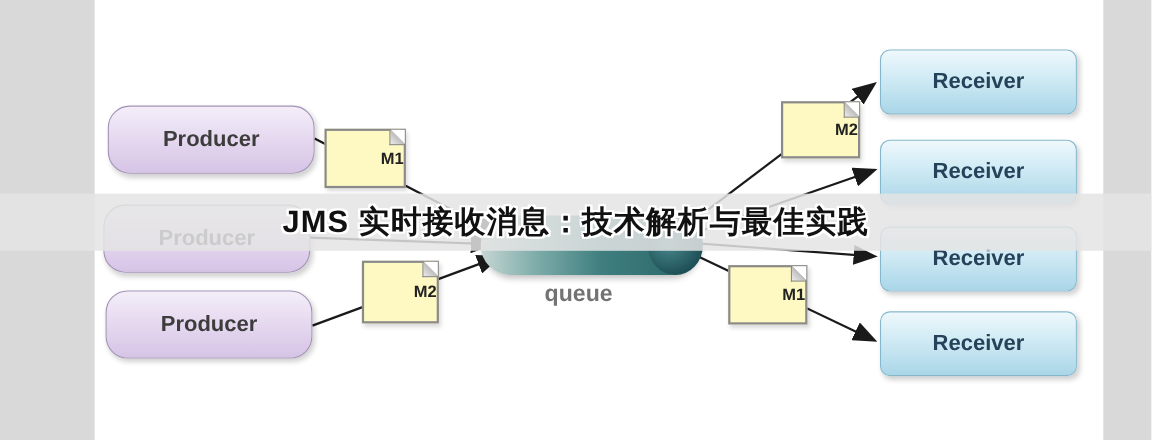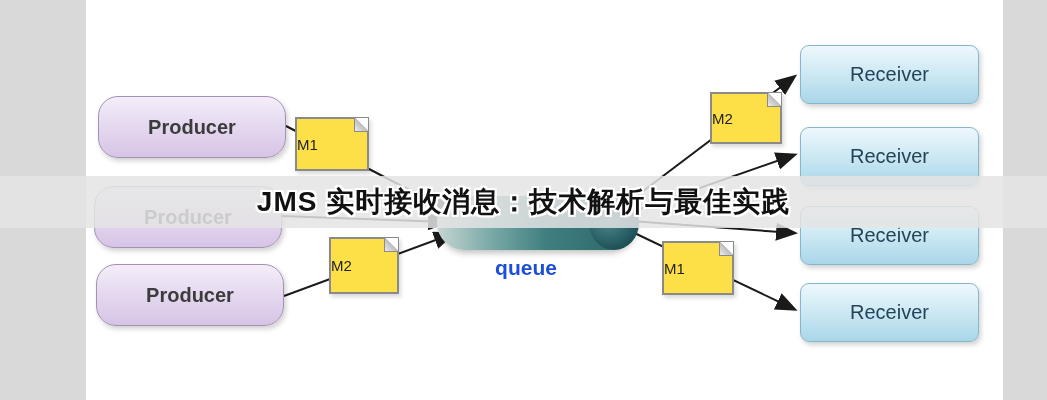--- a/index.html
+++ b/index.html
@@ -11,38 +11,38 @@
 
   svg.arrows{position:absolute;left:0;top:0;width:1047px;height:400px;}
 
   .node{position:absolute;display:flex;align-items:center;justify-content:center;
         box-shadow:2px 3px 5px rgba(0,0,0,0.18);}
   .producer{width:186px;height:60px;border-radius:20px;
         background:linear-gradient(#f4eef9 0%,#e6daf0 45%,#d6c4e6 100%);
         border:1px solid #a291b5;color:#3c3c3c;font-size:20px;font-weight:600;}
   .receiver{width:177px;height:57px;border-radius:9px;
         background:linear-gradient(#eef8fc 0%,#cfeaf4 45%,#aad6e8 100%);
-        border:1px solid #85b7cc;color:#24435a;font-size:20px;font-weight:400;}
+        border:1px solid #85b7cc;color:#24435a;font-size:20px;font-weight:700;}
 
-  .msg{position:absolute;background:#fde047;border:2px solid #8a8a8a;
-        display:flex;align-items:center;justify-content:flex-start;
-        font-size:15px;font-weight:400;color:#222;
+  .msg{position:absolute;background:#fef9c3;border:2px solid #8a8a8a;
+        display:flex;align-items:center;justify-content:flex-end;
+        font-size:15px;font-weight:700;color:#222;
         box-shadow:2px 3px 4px rgba(0,0,0,0.15);}
   .fold{position:absolute;top:-1px;right:-1px;width:13px;height:13px;
         background:linear-gradient(225deg,#ffffff 0%,#ffffff 46%,#bdbdbd 50%,#ececec 100%);
         border-left:1px solid #8a8a8a;border-bottom:1px solid #8a8a8a;}
 
   .queue{position:absolute;left:437px;top:196px;width:198px;height:54px;}
   .queue-body{position:absolute;inset:0;border-radius:27px;
         background:linear-gradient(90deg,#c6d6d3 0%,#7fadaa 25%,#3f7f80 55%,#2a6467 100%);
         box-shadow:2px 3px 6px rgba(0,0,0,0.25);}
   .queue-cap{position:absolute;right:-4px;top:0;width:50px;height:54px;border-radius:50%;
         background:radial-gradient(ellipse at 38% 50%,#47868a 0%,#1b4c53 75%);}
   .queue-label{position:absolute;left:468px;top:256px;width:116px;text-align:center;
-        font-size:21px;font-weight:700;color:#1d4ed8;}
+        font-size:21px;font-weight:700;color:#737373;}
 
   .banner{position:absolute;left:0;top:176px;width:1047px;height:52px;
         background:rgba(228,228,228,0.85);display:flex;align-items:center;justify-content:center;text-align:right;}
   .banner-text{font-size:28px;font-weight:700;color:#111;letter-spacing:1px;white-space:nowrap;
         text-shadow:-2px -2px 0 #fff,2px -2px 0 #fff,-2px 2px 0 #fff,2px 2px 0 #fff,
                     0 -2px 0 #fff,0 2px 0 #fff,-2px 0 0 #fff,2px 0 0 #fff;}
 
   .watermark{position:absolute;right:28px;bottom:18px;font-size:30px;font-weight:700;color:#ffffff;
         text-shadow:0 0 2px rgba(110,110,110,0.9),0 2px 3px rgba(130,130,130,0.55);white-space:nowrap;}
 </style>

